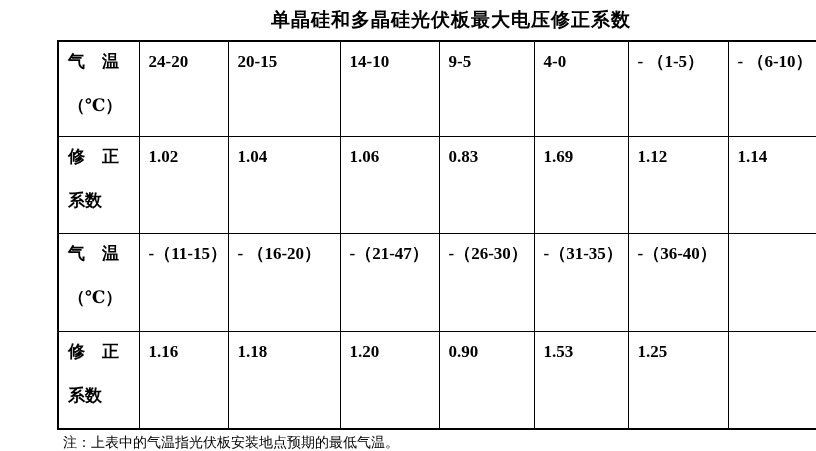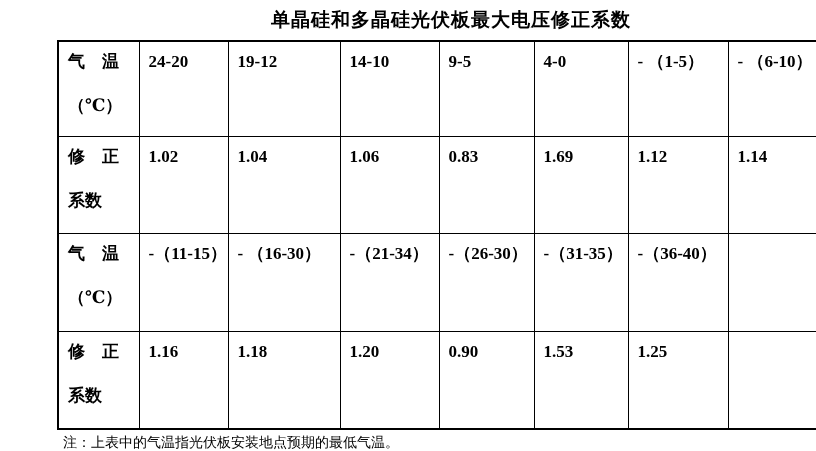--- a/index.html
+++ b/index.html
@@ -68,21 +68,21 @@
         <col style="width:118px">
     </colgroup>
 
     <tbody>
         <tr class="row-a">
       <td class="hdr">
         <div class="l1">气　温</div>
         <div class="l2">（℃）</div>
       </td>
       <td>24-20</td>
-      <td>19-12</td>
+      <td>20-15</td>
       <td>14-10</td>
       <td>9-5</td>
       <td>4-0</td>
       <td>- （1-5）</td>
       <td>- （6-10）</td>
     </tr>
 
     <tr class="row-b">
       <td class="hdr">
         <div class="l1">修　正</div>
@@ -96,22 +96,22 @@
       <td>1.12</td>
       <td>1.14</td>
     </tr>
 
     <tr class="row-c">
       <td class="hdr">
         <div class="l1">气　温</div>
         <div class="l2">（℃）</div>
       </td>
       <td>-（11-15）</td>
-      <td>- （16-30）</td>
-      <td>-（21-34）</td>
+      <td>- （16-20）</td>
+      <td>-（21-47）</td>
       <td>-（26-30）</td>
       <td>-（31-35）</td>
       <td>-（36-40）</td>
       <td></td>
     </tr>
 
     <tr class="row-d">
       <td class="hdr">
         <div class="l1">修　正</div>
         <div class="l2">系数</div>

